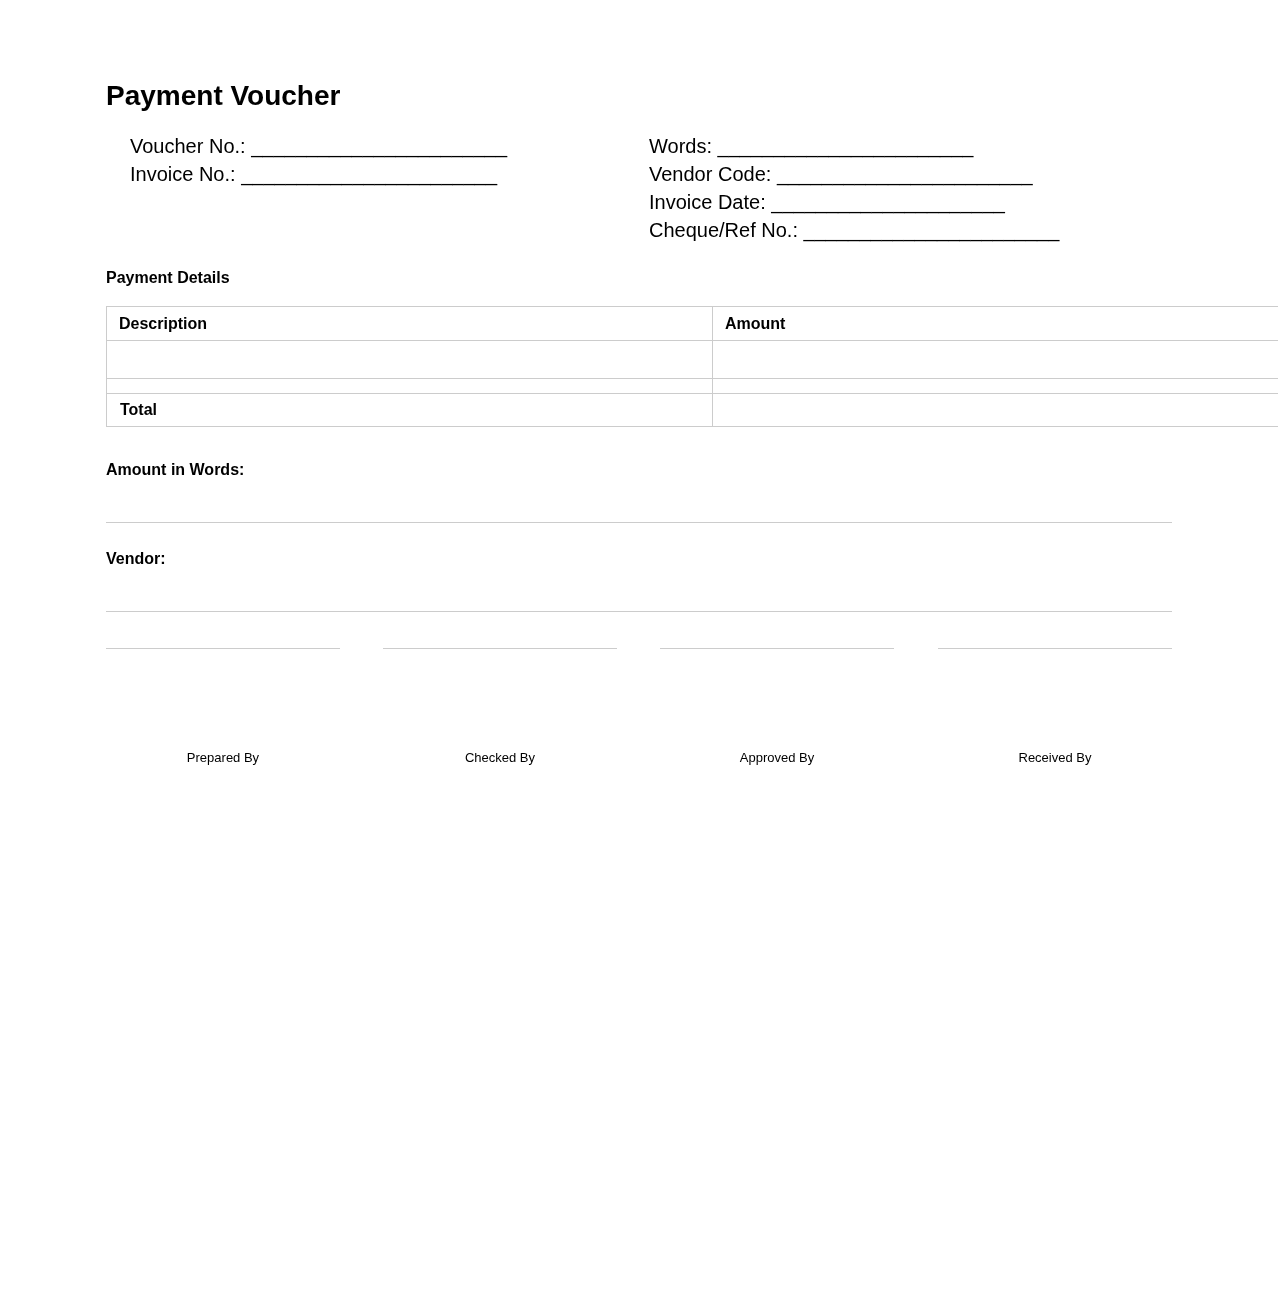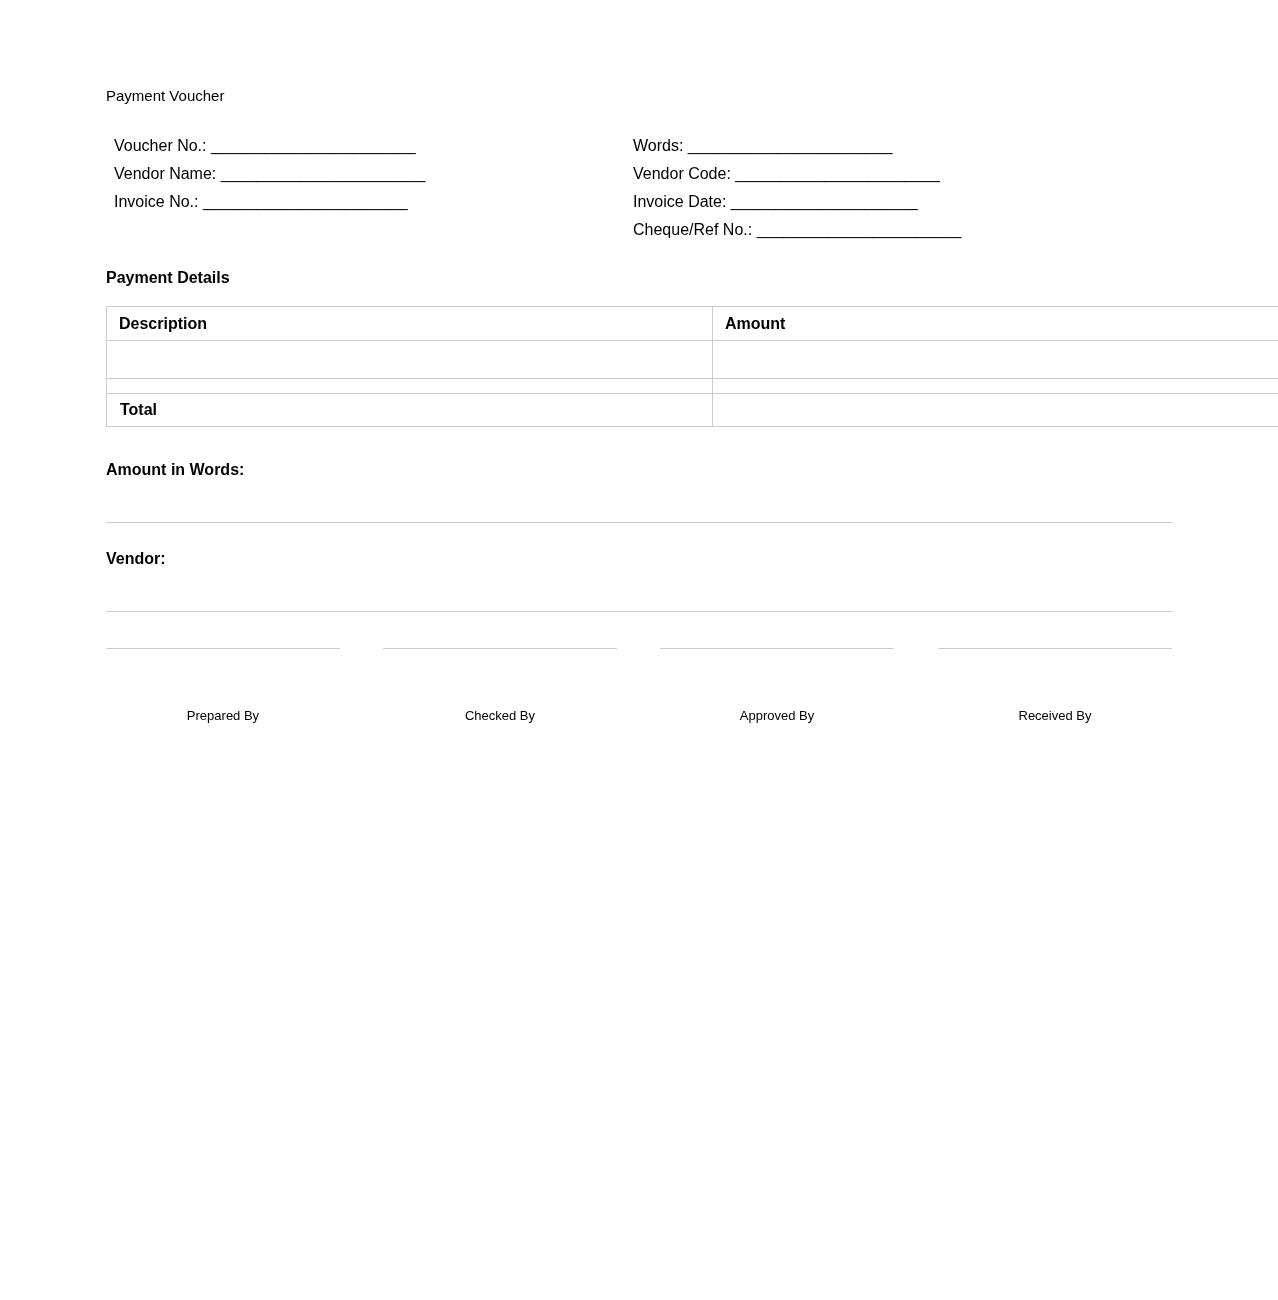--- a/index.html
+++ b/index.html
@@ -17,43 +17,44 @@
     .page {
       position: absolute;
       left: 106px;
       top: 0;
       width: 1066px;
     }
     .title {
       position: absolute;
       top: 83px;
       left: 0;
-      font-size: 15px;
-      font-weight: normal;
+      font-size: 28px;
+      font-weight: bold;
       margin: 0;
       line-height: 26px;
       white-space: nowrap;
     }
     .info-grid {
       position: absolute;
       top: 132px;
       left: 8px;
       width: 1058px;
     }
     .info-col {
       position: absolute;
       top: 0;
     }
     .info-col.left { left: 0; }
     .info-col.right { left: 519px; }
     .info-row {
-      font-size: 16px;
+      font-size: 20px;
       line-height: 28px;
       height: 28px;
       white-space: nowrap;
+      margin-left: 16px;
     }
     .section-heading {
       position: absolute;
       left: 0;
       font-size: 16px;
       font-weight: bold;
       margin: 0;
       line-height: 20px;
       white-space: nowrap;
       text-align: center;
@@ -93,42 +94,39 @@
     }
     .sig-line {
       position: absolute;
       top: 648px;
       width: 234px;
       height: 0;
       border-top: 1px solid #cccccc;
     }
     .sig-label {
       position: absolute;
-      top: 708px;
+      top: 750px;
       width: 234px;
       text-align: center;
       font-size: 13px;
       line-height: 16px;
       white-space: nowrap;
     }
   </style>
 </head>
 <body>
 
 <div class="page">
 
   <h1 class="title">Payment Voucher</h1>
 
   <div class="info-grid">
     <div class="info-col left">
       <div class="info-row">
         <span>Voucher No.: </span><span>_______________________</span>
-      </div>
-      <div class="info-row">
-        <span>Vendor Name: </span><span>_______________________</span>
       </div>
       <div class="info-row">
         <span>Invoice No.: </span><span>_______________________</span>
       </div>
     </div>
     <div class="info-col right">
       <div class="info-row">
         <span>Words: </span><span>_______________________</span>
       </div>
       <div class="info-row">

